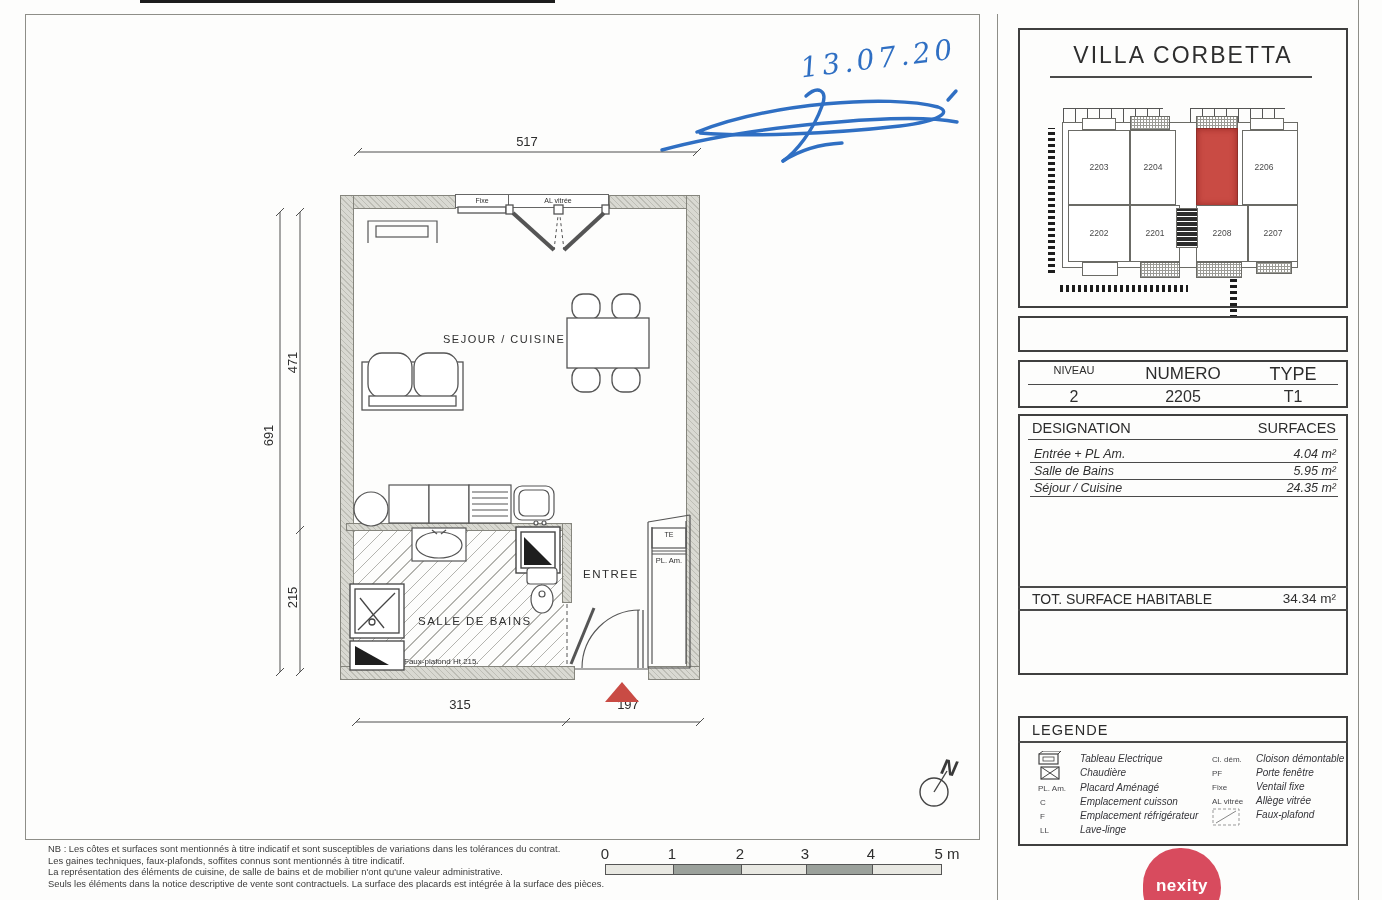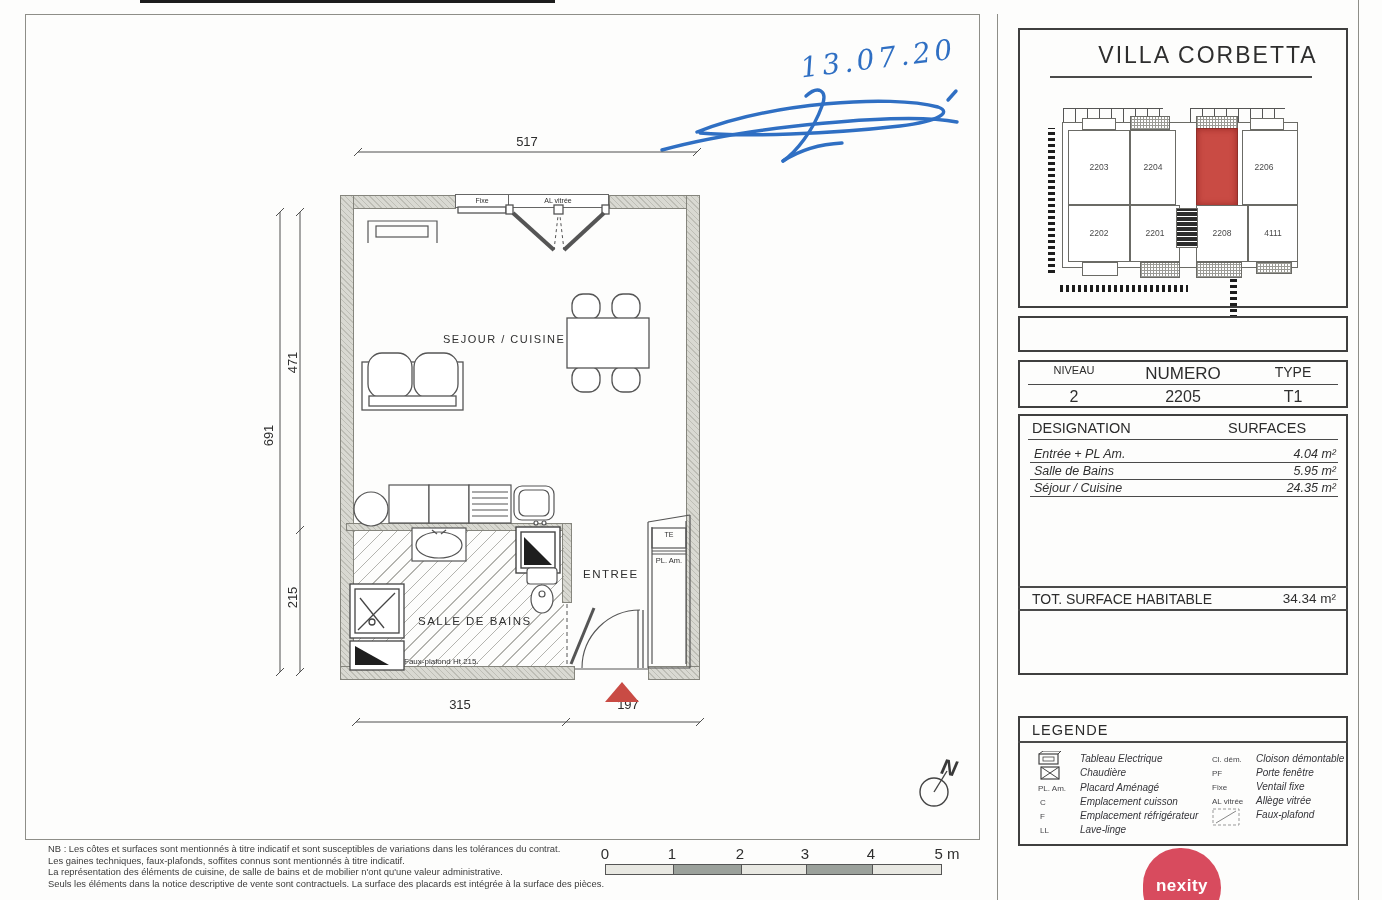--- a/index.html
+++ b/index.html
@@ -205,21 +205,21 @@
       <line x1="934" y1="792" x2="947" y2="771"></line>
     </g>
 
     <g stroke="#666" fill="none" stroke-width="1">
       <polyline points="1050,96 1042,200 1046,282 1070,292 1240,290 1300,278 1318,252 1300,268"></polyline>
       <line x1="1063" y1="107" x2="1298" y2="107"></line>
     </g>
   </svg>
 
   <div class="box" style="left:1018px;top:28px;width:330px;height:280px;"></div>
-  <div class="lbl ctr" style="left:1018px;top:42px;width:330px;font-size:23px;letter-spacing:2px;color:#2e2e2e;padding-left:25px;">VILLA CORBETTA</div>
+  <div class="lbl ctr" style="left:1018px;top:42px;width:330px;font-size:23px;letter-spacing:2px;color:#2e2e2e;">VILLA CORBETTA</div>
   <div class="thinline" style="left:1050px;top:76px;width:262px;height:1.5px;"></div>
 
   <div class="a veg" style="left:1048px;top:128px;width:7px;height:145px;"></div>
   <div class="a vegh" style="left:1060px;top:285px;width:128px;height:7px;"></div>
   <div class="a veg" style="left:1230px;top:268px;width:7px;height:50px;"></div>
   <div class="a" style="left:1063px;top:108px;width:100px;height:14px;border-top:1px solid #555;background:repeating-linear-gradient(90deg,#555 0 1px,transparent 1px 12px);"></div>
   <div class="a" style="left:1190px;top:108px;width:95px;height:14px;border-top:1px solid #555;background:repeating-linear-gradient(90deg,#555 0 1px,transparent 1px 12px);"></div>
 
   <div class="cell" style="left:1062px;top:122px;width:236px;height:146px;"></div>
 
@@ -240,38 +240,38 @@
   <div class="cell" style="left:1242px;top:130px;width:56px;height:75px;"></div>
   <div class="unitnum" style="left:1242px;top:162px;width:44px;">2206</div>
 
   <div class="cell" style="left:1068px;top:205px;width:62px;height:57px;"></div>
   <div class="unitnum" style="left:1068px;top:228px;width:62px;">2202</div>
   <div class="cell" style="left:1130px;top:205px;width:50px;height:57px;"></div>
   <div class="unitnum" style="left:1130px;top:228px;width:50px;">2201</div>
   <div class="cell" style="left:1196px;top:205px;width:52px;height:57px;"></div>
   <div class="unitnum" style="left:1196px;top:228px;width:52px;">2208</div>
   <div class="cell" style="left:1248px;top:205px;width:50px;height:57px;"></div>
-  <div class="unitnum" style="left:1248px;top:228px;width:50px;">4111</div>
+  <div class="unitnum" style="left:1248px;top:228px;width:50px;">2207</div>
 
   <div class="cell" style="left:1176px;top:208px;width:22px;height:40px;background:#2c2c2c;background-image:repeating-linear-gradient(0deg,#fff 0 1px,transparent 1px 5px);"></div>
 
   <div class="box" style="left:1018px;top:316px;width:330px;height:36px;"></div>
 
   <div class="box" style="left:1018px;top:360px;width:330px;height:48px;"></div>
   <div class="lbl ctr" style="left:1024px;top:364px;width:100px;font-size:11px;color:#2c2c2c;">NIVEAU</div>
   <div class="lbl ctr" style="left:1133px;top:364px;width:100px;font-size:17px;color:#2c2c2c;">NUMERO</div>
-  <div class="lbl ctr" style="left:1248px;top:364px;width:90px;font-size:14px;color:#2c2c2c;">TYPE</div>
+  <div class="lbl ctr" style="left:1248px;top:364px;width:90px;font-size:18px;color:#2c2c2c;">TYPE</div>
   <div class="thinline" style="left:1028px;top:384px;width:310px;height:1px;"></div>
   <div class="lbl ctr" style="left:1024px;top:388px;width:100px;font-size:16px;">2</div>
   <div class="lbl ctr" style="left:1133px;top:388px;width:100px;font-size:16px;">2205</div>
   <div class="lbl ctr" style="left:1248px;top:388px;width:90px;font-size:16px;">T1</div>
 
   <div class="box" style="left:1018px;top:414px;width:330px;height:261px;"></div>
   <div class="lbl" style="left:1032px;top:420px;font-size:14.5px;color:#2c2c2c;">DESIGNATION</div>
-  <div class="lbl" style="left:1228px;top:420px;width:108px;font-size:14.5px;color:#2c2c2c;">SURFACES</div>
+  <div class="lbl" style="left:1228px;top:420px;width:108px;text-align:right;font-size:14.5px;color:#2c2c2c;">SURFACES</div>
   <div class="thinline" style="left:1028px;top:439px;width:310px;height:1px;"></div>
 
   <div class="lbl" style="left:1034px;top:447px;font-size:12.5px;font-style:italic;">Entrée + PL Am.</div>
   <div class="lbl" style="left:1236px;top:447px;width:100px;text-align:right;font-size:12.5px;font-style:italic;">4.04 m²</div>
   <div class="thinline" style="left:1030px;top:462px;width:308px;height:1px;"></div>
 
   <div class="lbl" style="left:1034px;top:464px;font-size:12.5px;font-style:italic;">Salle de Bains</div>
   <div class="lbl" style="left:1236px;top:464px;width:100px;text-align:right;font-size:12.5px;font-style:italic;">5.95 m²</div>
   <div class="thinline" style="left:1030px;top:479px;width:308px;height:1px;"></div>
 

